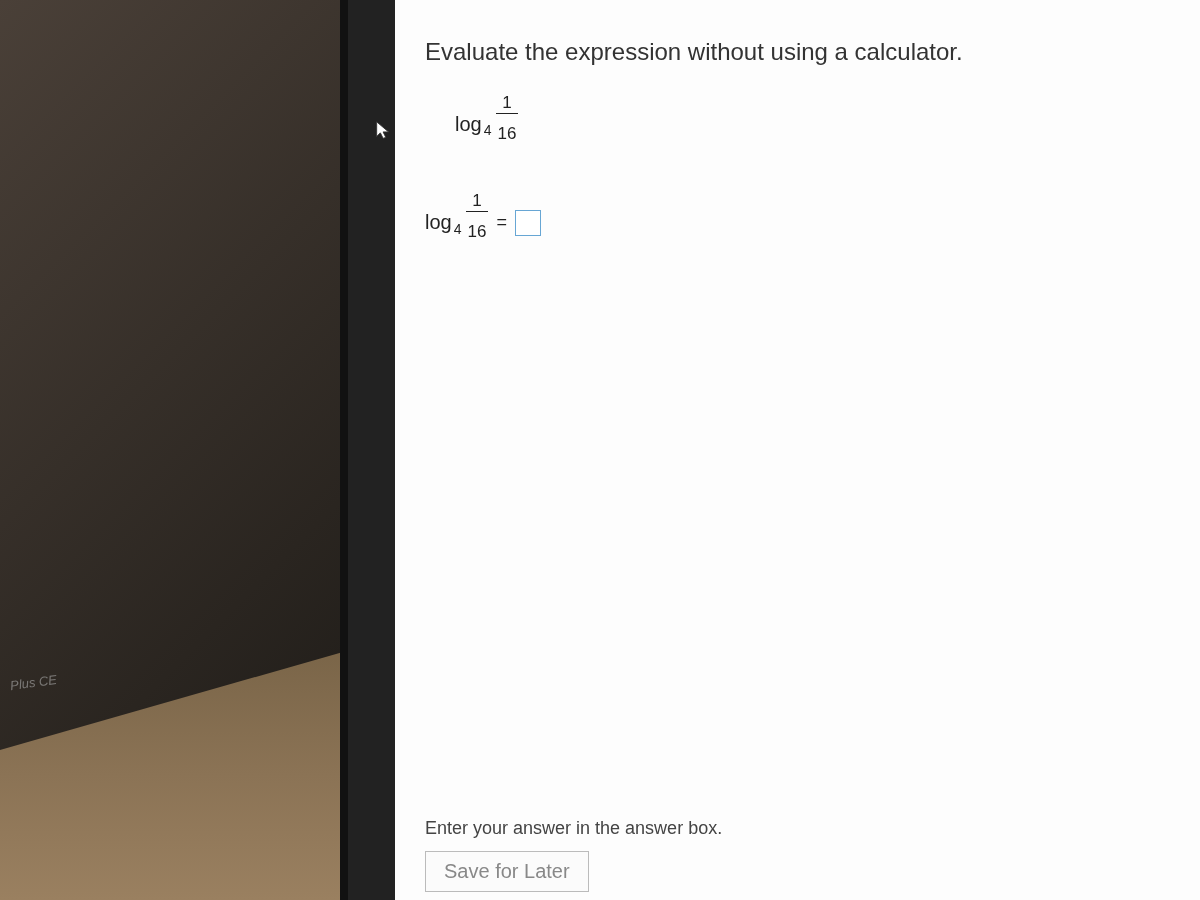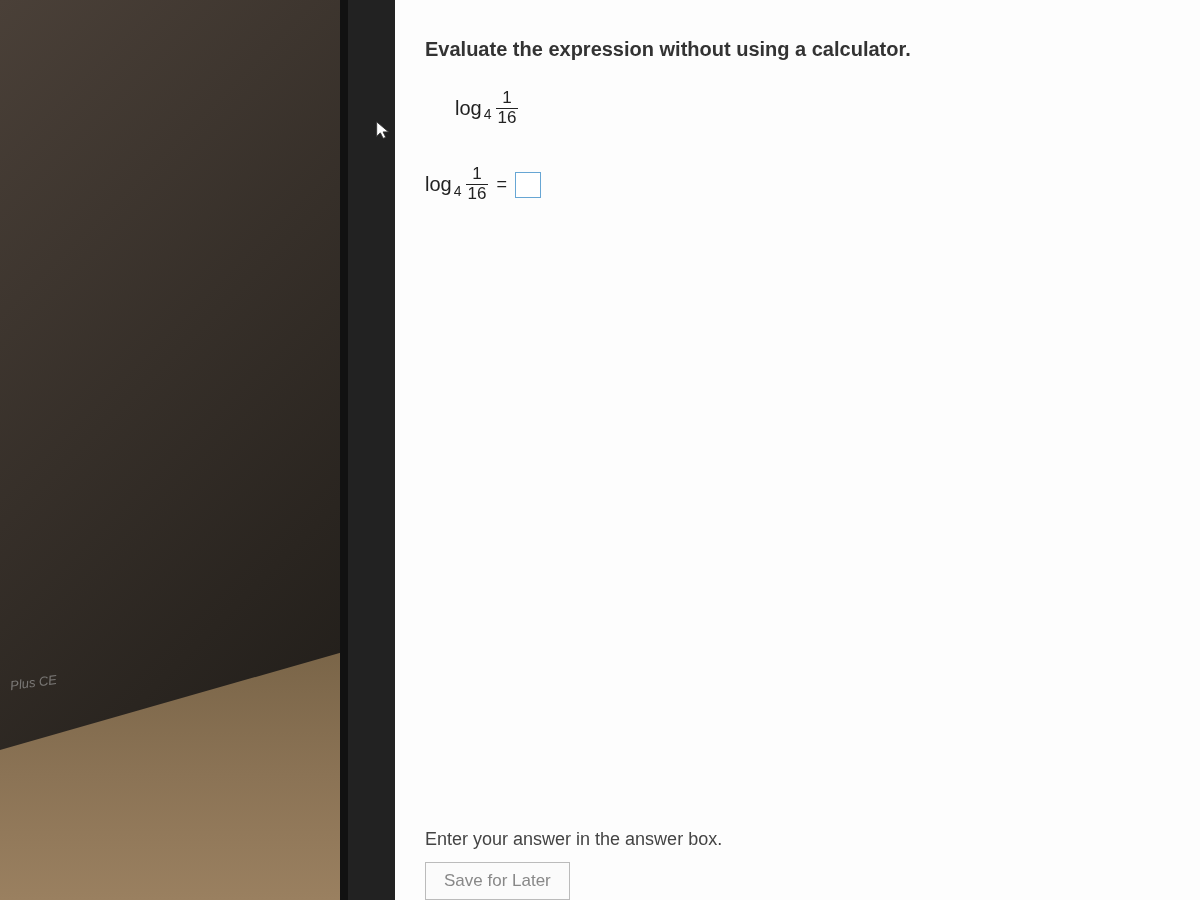--- a/index.html
+++ b/index.html
@@ -58,23 +58,22 @@
       display: flex;
       flex-direction: column;
     }
     .question-area {
       flex: 1;
       padding: 38px 30px 20px 30px;
       position: relative;
     }
     .prompt-text {
       color: #333;
-      font-size: 20px;
+      font-size: 24px;
       margin-bottom: 28px;
-      font-weight: bold;
     }
     .expression-display {
       display: flex;
       align-items: center;
       margin-left: 30px;
       margin-bottom: 38px;
       font-size: 20px;
       color: #222;
     }
     .log-label {
@@ -93,21 +92,21 @@
       align-items: center;
       vertical-align: middle;
       font-size: 17px;
       line-height: 1.1;
     }
     .fraction .num {
       padding: 0 2px;
     }
     .fraction .den {
       border-top: 1.5px solid #222;
-      padding: 0 2px;
+      padding: 11px 2px;
     }
     .answer-line {
       display: flex;
       align-items: center;
       margin-left: 0px;
       font-size: 20px;
       color: #222;
     }
     .equals {
       margin: 0 8px;
@@ -124,33 +123,33 @@
     }
     .cursor-arrow {
       position: absolute;
       left: -22px;
       top: 120px;
       width: 22px;
       height: 22px;
     }
     .footer-area {
       border-top: 1px solid transparent;
-      padding: 0 30px 0 30px;
+      padding: 0 30px 8px 30px;
     }
     .hint-text {
       color: #444;
       font-size: 18px;
       margin-bottom: 12px;
     }
     .save-button {
       display: inline-block;
       border: 1px solid #bbb;
       background: #fbfbfb;
       color: #888;
-      font-size: 17px;
+      font-size: 20px;
       padding: 8px 18px;
       cursor: pointer;
       font-family: inherit;
     }
   </style>
 </head>
 <body>
 
 <div class="photo-bg"></div>
 <div class="desk-area"></div>

